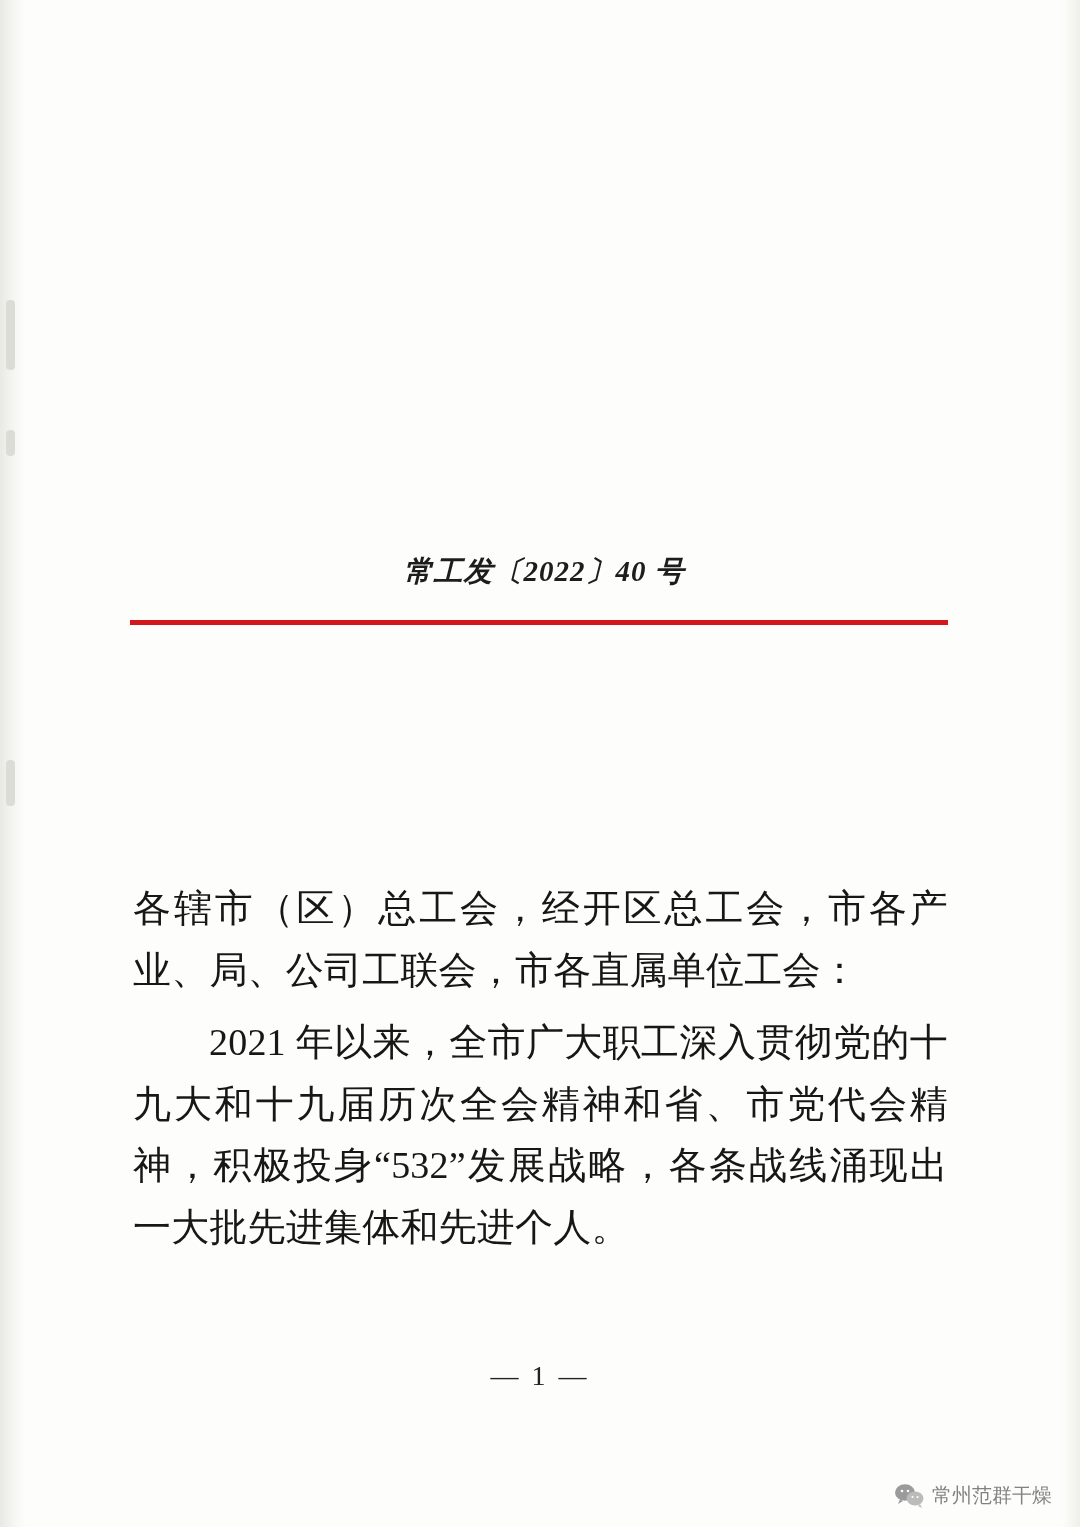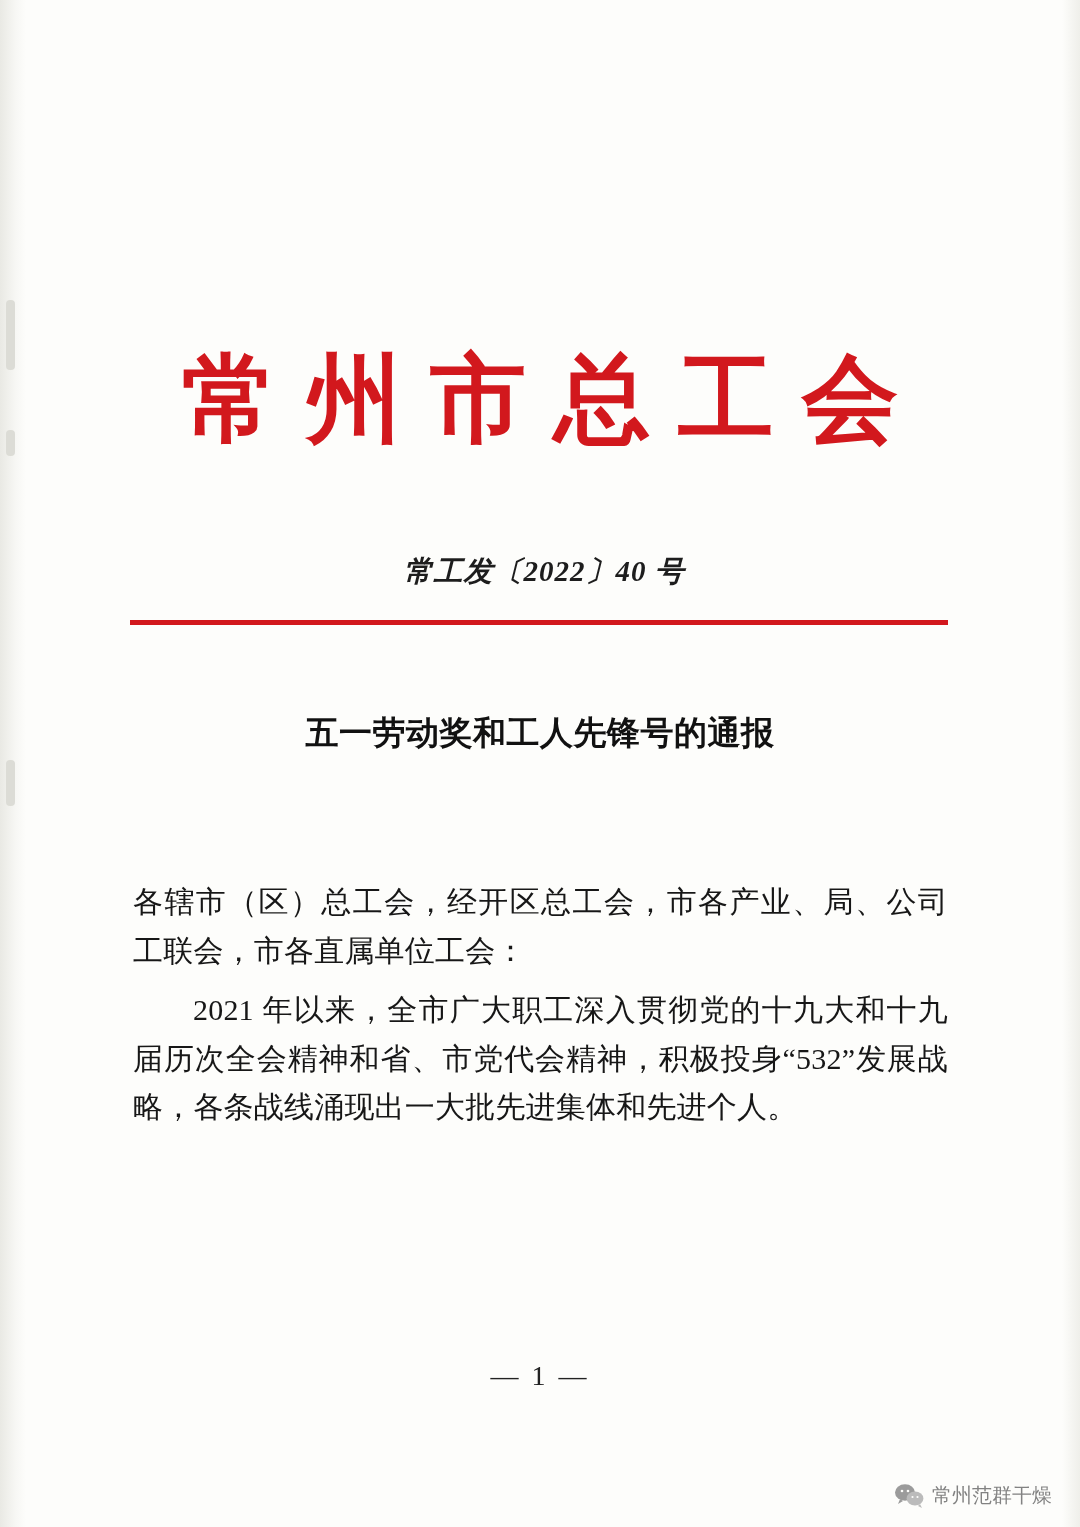--- a/index.html
+++ b/index.html
@@ -99,21 +99,21 @@
     color: #111;
   }
   .title div { white-space: nowrap; }
 
   
   .body-text {
     position: absolute;
     top: 878px;
     left: 133px;
     width: 815px;
-    font-size: 30px;
+    font-size: 38px;
     line-height: 1.62;
     letter-spacing: 0.2px;
     color: #171717;
     text-align: justify;
   }
   .body-text p {
     margin: 0 0 2px 0;
     text-align: justify;
     text-justify: inter-ideograph;
   }
@@ -171,28 +171,26 @@
 <body>
 
 <div class="page"></div>
 
 <div class="doc">
 
   <div class="scanmark m1"></div>
   <div class="scanmark m2"></div>
   <div class="scanmark m3"></div>
 
-  <div class="masthead">常州市总工会</div>
 
   <div class="docnum">常工发〔2022〕40 号</div>
 
   <div class="redrule"></div>
 
   <div class="title">
-    <div>五一劳动奖和工人先锋号的通报</div>
   </div>
 
   <div class="body-text">
     <p>各辖市（区）总工会，经开区总工会，市各产业、局、公司工联会，市各直属单位工会：</p>
     <p class="indent">2021 年以来，全市广大职工深入贯彻党的十九大和十九届历次全会精神和省、市党代会精神，积极投身“532”发展战略，各条战线涌现出一大批先进集体和先进个人。</p>
   </div>
 
   <div class="pagenum">— 1 —</div>
 
   <div class="badge">

